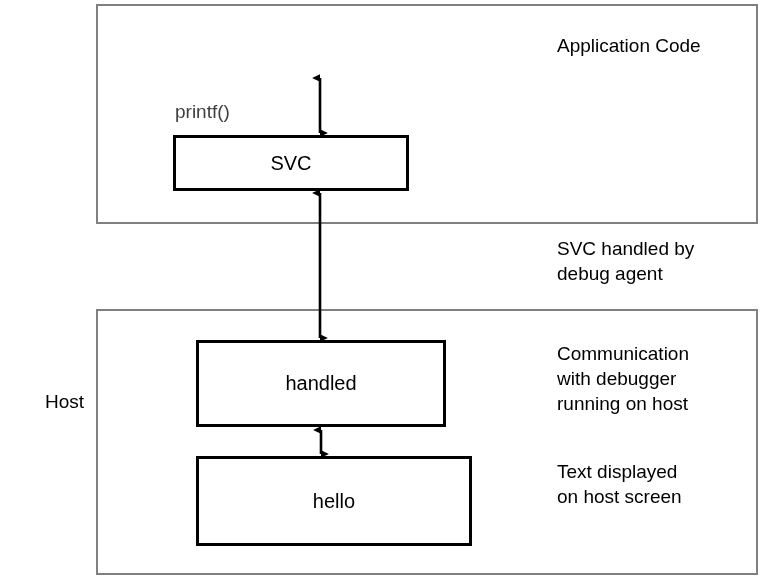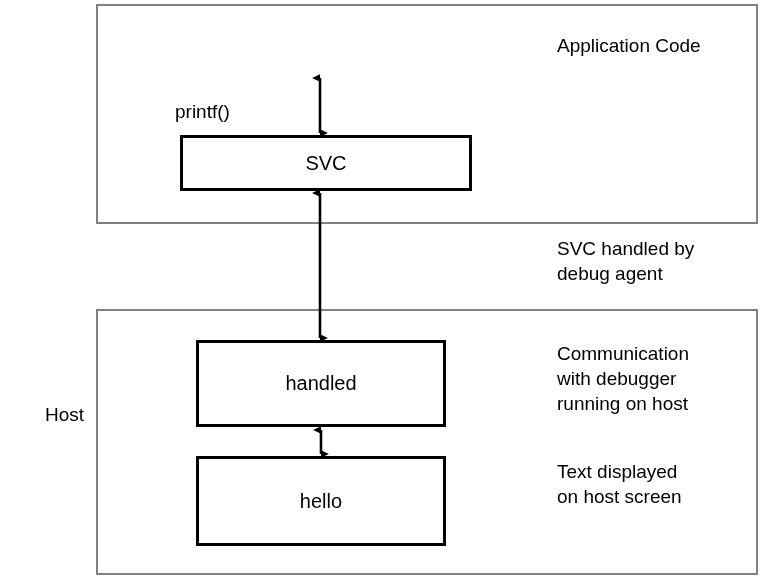--- a/index.html
+++ b/index.html
@@ -30,47 +30,47 @@
   .side-label {
     position: absolute;
     font-size: 19px;
     color: #000000;
     white-space: nowrap;
     text-align: right;
     width: 84px;
     left: 0px;
   }
   #side-label-target { top: 100px; }
-  #side-label-host   { top: 404px; }
+  #side-label-host   { top: 391px; }
 
   
   .node-box {
     position: absolute;
     border: 3px solid #000000;
     box-sizing: border-box;
     background: #ffffff;
     display: flex;
     align-items: center;
     justify-content: center;
     font-size: 20px;
     color: #000000;
     white-space: nowrap;
   }
   #box-app      { left: 130px; top: 17px;  width: 382px; height: 58px; }
-  #box-svc      { left: 180px; top: 135px; width: 292px; height: 56px; }
+  #box-svc      { left: 173px; top: 135px; width: 236px; height: 56px; }
   #box-debugger { left: 196px; top: 340px; width: 250px; height: 87px; }
-  #box-hello    { left: 196px; top: 456px; width: 250px; height: 90px; }
+  #box-hello    { left: 196px; top: 456px; width: 276px; height: 90px; }
 
   
   #label-printf-call {
     position: absolute;
     left: 175px;
     top: 101px;
     font-size: 19px;
-    color: #000000;
+    color: #404040;
     white-space: nowrap;
   }
 
   
   .caption {
     position: absolute;
     left: 557px;
     font-size: 19px;
     line-height: 25px;
     color: #000000;

